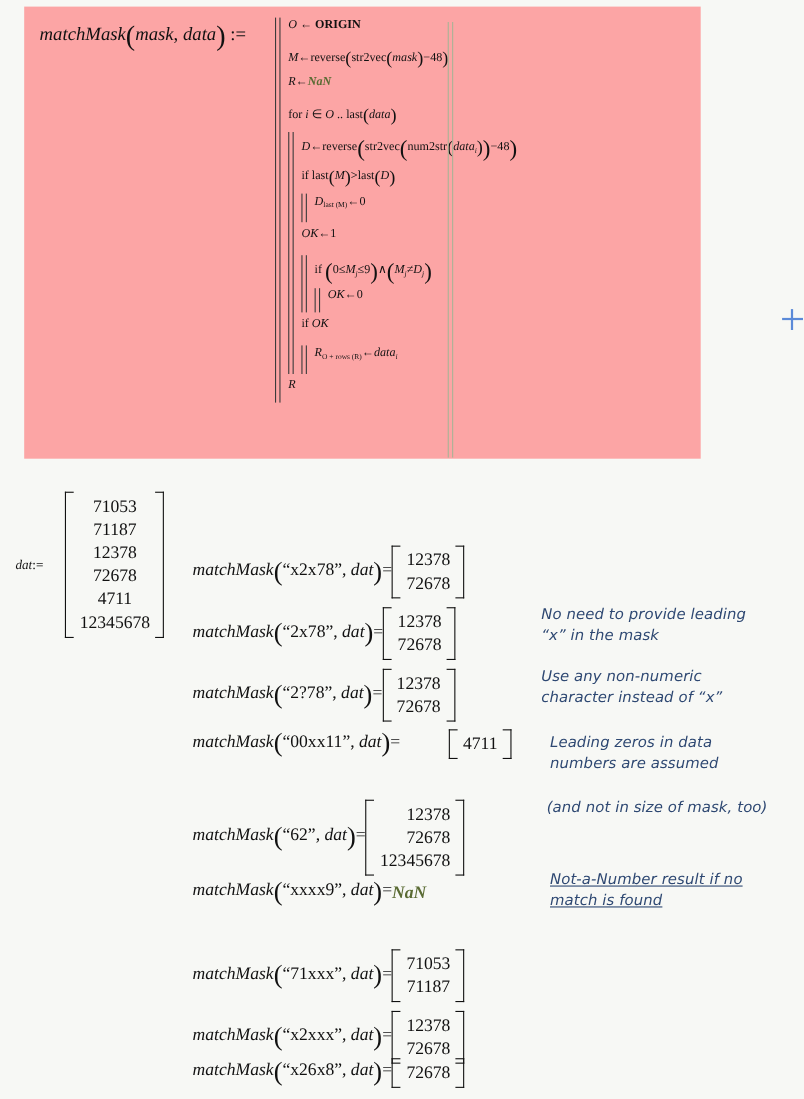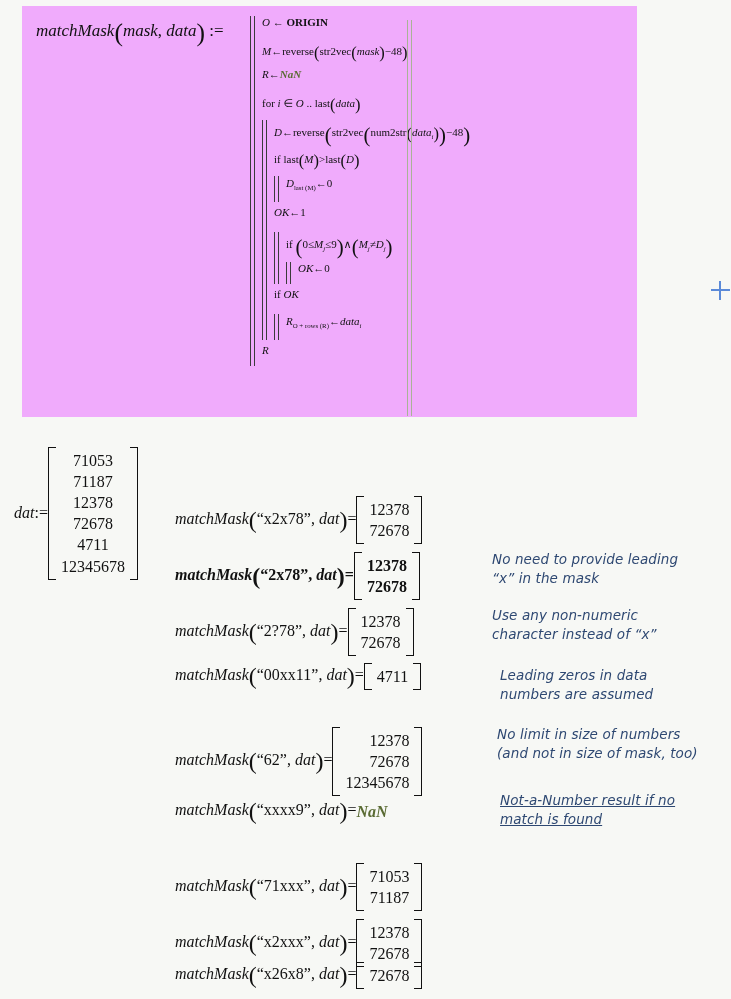--- a/index.html
+++ b/index.html
@@ -25,21 +25,21 @@
   .subi { font-size: 0.62em; vertical-align: -0.38em; font-style: italic; }
   .op   { font-style: normal; }
 
   
   #algorithm-panel {
     position: absolute;
     left: 22px;
     top: 6px;
     width: 615px;
     height: 411px;
-    background: #f0abfc;
+    background: #fca5a5;
   }
   #algo-head {
     position: absolute;
     left: 14px;
     top: 12px;
     font-size: 17px;
     white-space: nowrap;
   }
   #algo-body {
     position: absolute;
@@ -112,21 +112,21 @@
 
   
   #dat-def {
     position: absolute;
     left: 14px;
     top: 447px;
     font-size: 16px;
     display: flex;
     align-items: center;
   }
-  #dat-label { margin-right: 0; font-size: 16px; white-space: nowrap; }
+  #dat-label { margin-right: 20px; font-size: 12px; white-space: nowrap; }
 
   .example {
     position: absolute;
     font-size: 16px;
     display: flex;
     align-items: center;
     white-space: nowrap;
   }
 
   .note {
@@ -269,21 +269,21 @@
       <span><span class="it">matchMask</span><span class="pbig">(</span><span class="rm">“x2x78”</span><span class="op">,</span>&nbsp;<span class="it">dat</span><span class="pbig">)</span><span class="op">=</span></span>
       <span class="matrix">
         <span class="mx-br l"></span>
         <span class="mx-col">
           <span class="cell">12378</span>
           <span class="cell">72678</span>
         </span>
         <span class="mx-br r"></span>
       </span>
     </div>
-    <div class="example math" style="left: 175px; top: 552px; font-weight: bold;">
+    <div class="example math" style="left: 175px; top: 552px;">
       <span><span class="it">matchMask</span><span class="pbig">(</span><span class="rm">“2x78”</span><span class="op">,</span>&nbsp;<span class="it">dat</span><span class="pbig">)</span><span class="op">=</span></span>
       <span class="matrix">
         <span class="mx-br l"></span>
         <span class="mx-col">
           <span class="cell">12378</span>
           <span class="cell">72678</span>
         </span>
         <span class="mx-br r"></span>
       </span>
     </div>
@@ -291,21 +291,21 @@
       <span><span class="it">matchMask</span><span class="pbig">(</span><span class="rm">“2?78”</span><span class="op">,</span>&nbsp;<span class="it">dat</span><span class="pbig">)</span><span class="op">=</span></span>
       <span class="matrix">
         <span class="mx-br l"></span>
         <span class="mx-col">
           <span class="cell">12378</span>
           <span class="cell">72678</span>
         </span>
         <span class="mx-br r"></span>
       </span>
     </div>
-    <div class="example math" style="left: 175px; top: 663px;">
+    <div class="example math" style="left: 175px; top: 663px; gap: 44px;">
       <span><span class="it">matchMask</span><span class="pbig">(</span><span class="rm">“00xx11”</span><span class="op">,</span>&nbsp;<span class="it">dat</span><span class="pbig">)</span><span class="op">=</span></span>
       <span class="matrix">
         <span class="mx-br l"></span>
         <span class="mx-col">
           <span class="cell">4711</span>
         </span>
         <span class="mx-br r"></span>
       </span>
     </div>
     <div class="example math" style="left: 175px; top: 727px;">
@@ -364,21 +364,20 @@
     </div>
     <div class="note" style="left: 492px; top: 606px;">
       <div>Use any non-numeric</div>
       <div>character instead of “x”</div>
     </div>
     <div class="note" style="left: 500px; top: 666px;">
       <div>Leading zeros in data</div>
       <div>numbers are assumed</div>
     </div>
     <div class="note" style="left: 497px; top: 725px;">
-      <div>No limit in size of numbers</div>
       <div>(and not in size of mask, too)</div>
     </div>
     <div class="note" style="left: 500px; top: 791px; text-decoration: underline;">
       <div>Not-a-Number result if no</div>
       <div>match is found</div>
     </div>
   </div>
 
 <div id="crosshair-cursor"></div>
 

